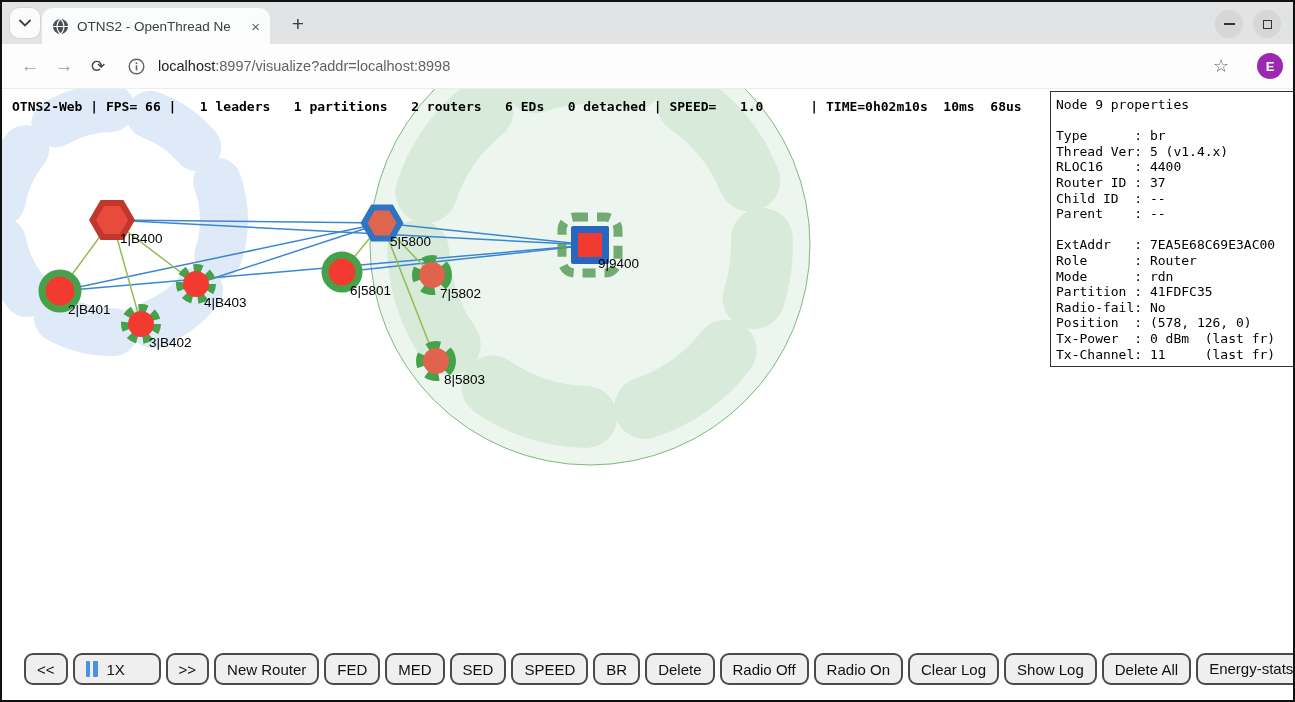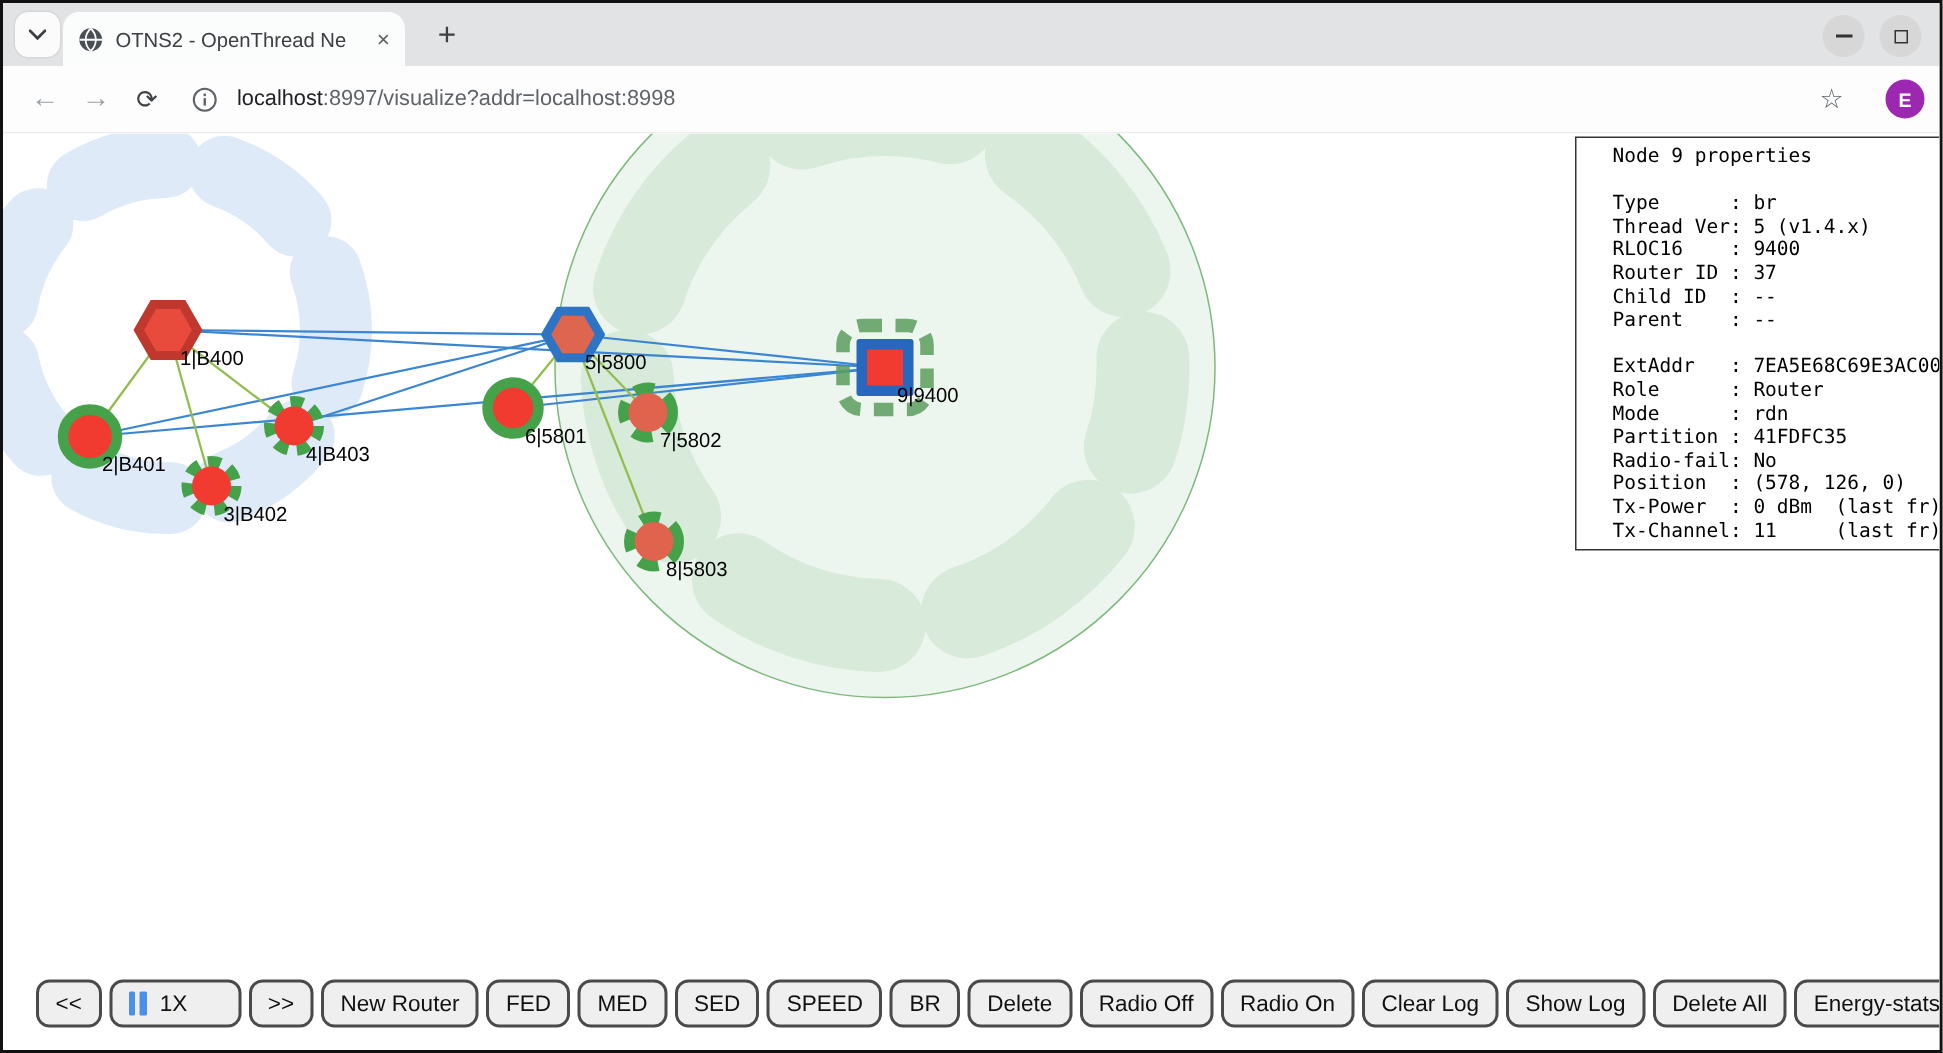--- a/index.html
+++ b/index.html
@@ -35,21 +35,21 @@
   .nav-star{left:1206px;width:26px;color:#5f6368;font-size:18px;}
   .avatar{position:absolute;left:1255px;top:9px;width:26px;height:26px;border-radius:50%;background:#9c27b0;
       color:#fff;font-size:13px;font-weight:bold;display:flex;align-items:center;justify-content:center;cursor:pointer;}
   
   .content{position:relative;height:612px;background:#ffffff;overflow:hidden;}
   #net-svg{position:absolute;left:0;top:0;z-index:1;}
   .statusline{position:absolute;left:10px;top:10px;z-index:3;font-family:"DejaVu Sans Mono",monospace;
       font-weight:bold;font-size:13px;color:#000;white-space:pre;}
   .versionline{position:absolute;left:10px;top:34px;z-index:3;font-size:13px;color:#2f6ddb;white-space:pre;}
   .props{position:absolute;left:1048px;top:2px;width:245px;height:276px;z-index:4;background:#fff;
-      border:1px solid #333;box-sizing:border-box;padding:5px 24px;font-family:"DejaVu Sans Mono",monospace;
+      border:1px solid #333;box-sizing:border-box;padding:5px 5px;font-family:"DejaVu Sans Mono",monospace;
       font-size:13px;line-height:15.6px;color:#000;}
   .props .pline{white-space:pre;min-height:15.6px;}
   
   .toolbar{position:absolute;left:22px;top:564px;z-index:4;display:flex;align-items:flex-start;}
   .tbtn{height:32px;background:#efefef;border:2.5px solid #4a4a4a;border-radius:9px;margin-right:5px;
       font-family:"Liberation Sans",sans-serif;font-size:15px;color:#111;display:flex;align-items:center;
       padding:0 11px;box-sizing:border-box;cursor:pointer;white-space:nowrap;}
   .tbtn.speed{width:88px;}
   .pause-bars{display:inline-flex;margin-right:6px;}
   .pause-bars span{display:inline-block;width:4.5px;height:16px;background:#4a90e8;border-radius:1px;margin-right:3px;}
@@ -141,28 +141,29 @@
         <circle cx="430" cy="186" r="13" fill="#e0634d"></circle>
         <text x="438" y="209" font-size="13.5" font-family="Liberation Sans, sans-serif" fill="#000">7|5802</text>
         <circle cx="434" cy="272" r="16" fill="none" stroke="#46a24a" stroke-width="8" stroke-dasharray="13 9"></circle>
         <circle cx="434" cy="272" r="13" fill="#e0634d"></circle>
         <text x="442" y="295" font-size="13.5" font-family="Liberation Sans, sans-serif" fill="#000">8|5803</text>
         <rect x="560" y="128" width="56" height="56" rx="13" fill="none" stroke="#5a9c5c" stroke-width="9" stroke-dasharray="13 9" opacity="0.85"></rect>
         <rect x="569" y="137" width="38" height="38" rx="2" fill="#2767bd"></rect>
         <rect x="576" y="144" width="24" height="24" fill="#f23b30"></rect>
         <text x="596" y="179" font-size="13.5" font-family="Liberation Sans, sans-serif" fill="#000">9|9400</text>
       </svg>
+    <div class="statusline">OTNS2-Web | FPS= 66 |   1 leaders   1 partitions   2 routers   6 EDs   0 detached | SPEED=   1.0      | TIME=0h02m10s  10ms  68us</div>
 
     <div class="props">
       <div class="pline">Node 9 properties</div>
       <div id="props-lines">
           <div class="pline"> </div>
           <div class="pline">Type      : br</div>
           <div class="pline">Thread Ver: 5 (v1.4.x)</div>
-          <div class="pline">RLOC16    : 9400</div>
+          <div class="pline">RLOC16    : 4400</div>
           <div class="pline">Router ID : 37</div>
           <div class="pline">Child ID  : --</div>
           <div class="pline">Parent    : --</div>
           <div class="pline"> </div>
           <div class="pline">ExtAddr   : 7EA5E68C69E3AC00</div>
           <div class="pline">Role      : Router</div>
           <div class="pline">Mode      : rdn</div>
           <div class="pline">Partition : 41FDFC35</div>
           <div class="pline">Radio-fail: No</div>
           <div class="pline">Position  : (578, 126, 0)</div>

